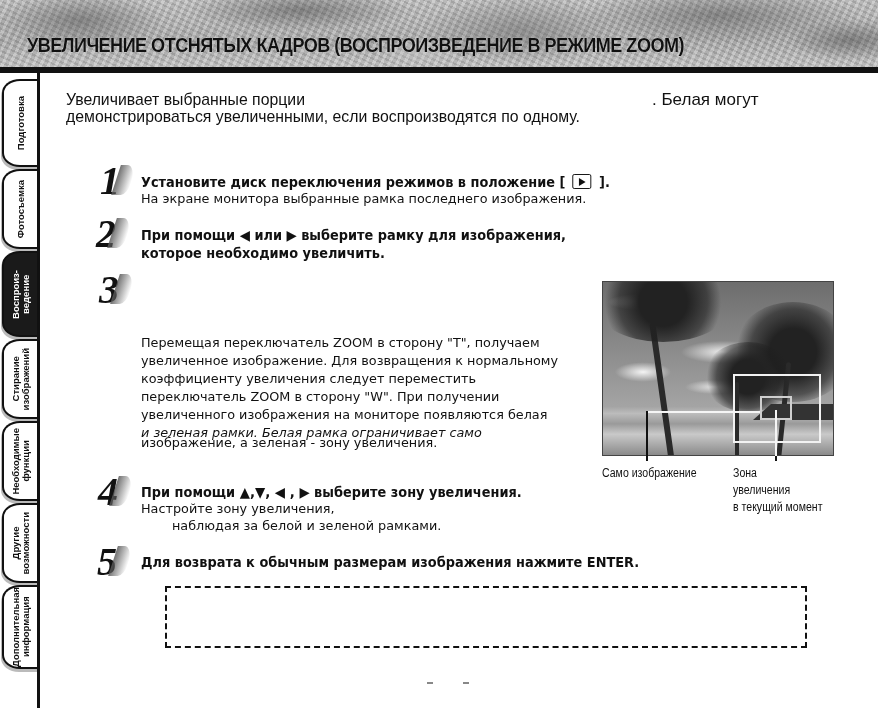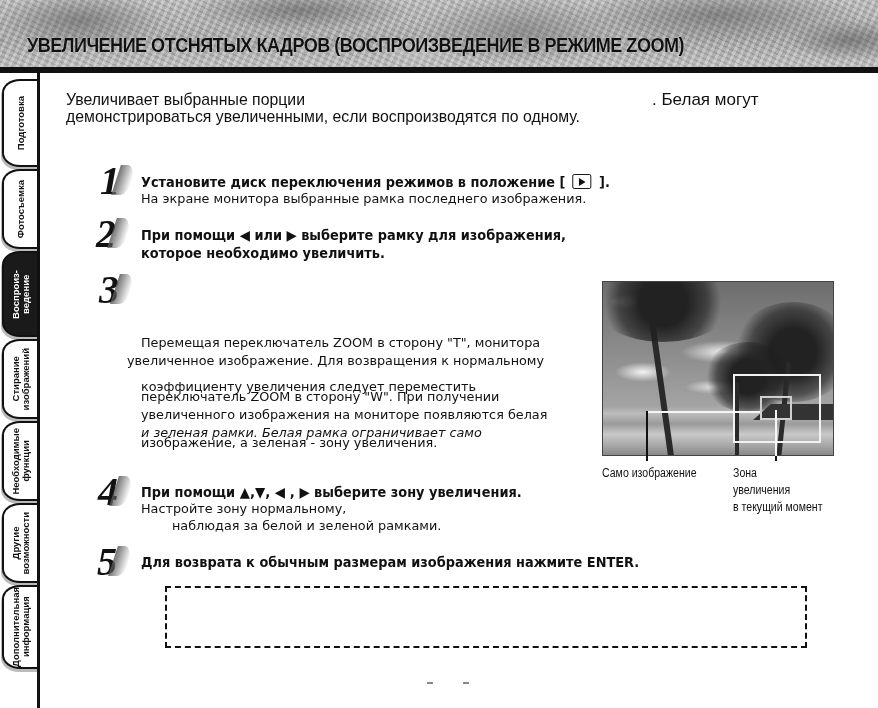--- a/index.html
+++ b/index.html
@@ -162,23 +162,23 @@
   <span>При помощи</span>
   <span class="tri">◀</span>
   <span>или</span>
   <span class="tri">▶</span>
   <span>выберите рамку для изображения,</span>
 </div>
 <div class="step-bold" style="left:141px;top:244px;">которое необходимо увеличить.</div>
 
 <div class="stepnum" style="left:99px;top:272px;">3</div>
 <div>
-  <div class="step-text" style="left:141px;top:334px;">Перемещая переключатель ZOOM в сторону "T", монитора</div>
-  <div class="step-text" style="left:127px;top:352px;">увеличенное изображение. Для возвращения к нормальному</div>
-  <div class="step-text" style="left:141px;top:370px;margin-top:8px;">коэффициенту увеличения следует переместить</div>
+  <div class="step-text" style="left:141px;top:334px;">Перемещая переключатель ZOOM в сторону "T", получаем</div>
+  <div class="step-text" style="left:141px;top:352px;">увеличенное изображение. Для возвращения к нормальному</div>
+  <div class="step-text" style="left:141px;top:370px;">коэффициенту увеличения следует переместить</div>
   <div class="step-text" style="left:141px;top:388px;">переключатель ZOOM в сторону  "W". При получении</div>
   <div class="step-text" style="left:141px;top:406px;">увеличенного изображения на мониторе появляются белая</div>
   <div class="step-text" style="left:141px;top:424px;font-style:italic;">и зеленая рамки. Белая рамка ограничивает само</div>
   <div class="step-text" style="left:141px;top:434px;">изображение, а зеленая - зону увеличения.</div>
 </div>
 
 <div class="photo">
   <div class="palm-trunk" style="left:56px;top:40px;width:6px;height:140px;transform:rotate(-8deg);"></div>
   <div class="palm-crown" style="left:-10px;top:-20px;width:140px;height:80px;"></div>
   <div class="palm-crown" style="left:130px;top:20px;width:120px;height:100px;"></div>
@@ -197,21 +197,21 @@
 <div class="cap" style="left:733px;top:466px;">Зона</div>
 <div class="cap" style="left:733px;top:483px;">увеличения</div>
 <div class="cap" style="left:733px;top:500px;">в текущий момент</div>
 
 <div class="stepnum" style="left:98px;top:474px;">4</div>
 <div class="step-bold" style="left:141px;top:483px;">
   <span>При помощи</span>
   <span class="tri">▲,▼, ◀ , ▶</span>
   <span>выберите зону увеличения.</span>
 </div>
-<div class="step-text" style="left:141px;top:500px;">Настройте зону нормальному,</div>
+<div class="step-text" style="left:141px;top:500px;">Настройте зону увеличения,</div>
 <div class="step-text" style="left:141px;top:517px;margin-left:31px;">наблюдая за белой и зеленой рамками.</div>
 
 <div class="stepnum" style="left:97px;top:544px;">5</div>
 <div class="step-bold" style="left:141px;top:553px;">Для возврата к обычным размерам изображения нажмите ENTER.</div>
 
 <div class="note-box"></div>
 
 <div class="page-num" style="left:427px;"></div>
 <div class="page-num" style="left:463px;"></div>
 

